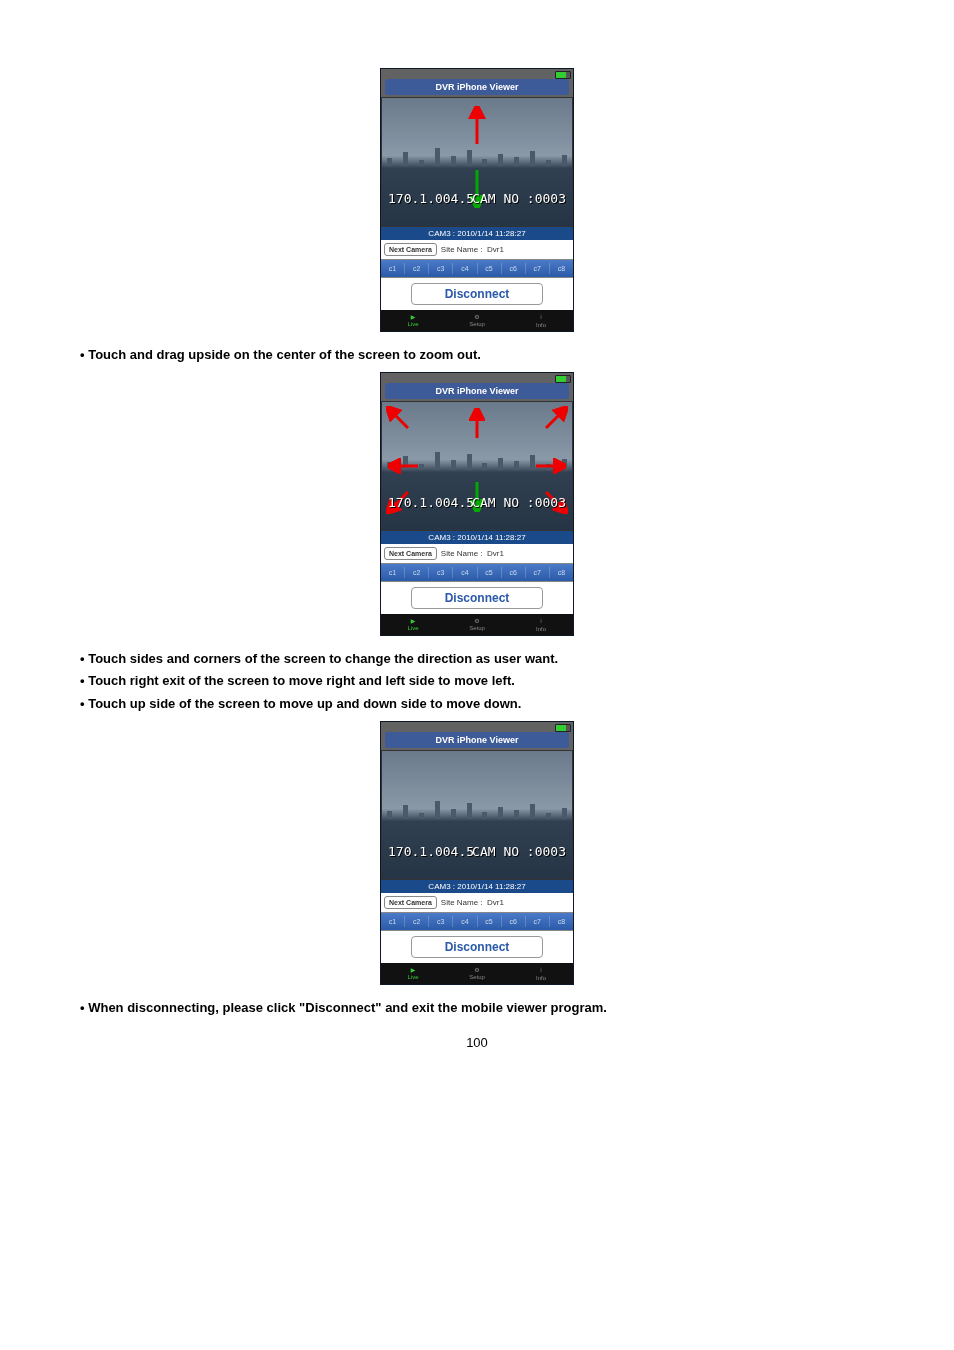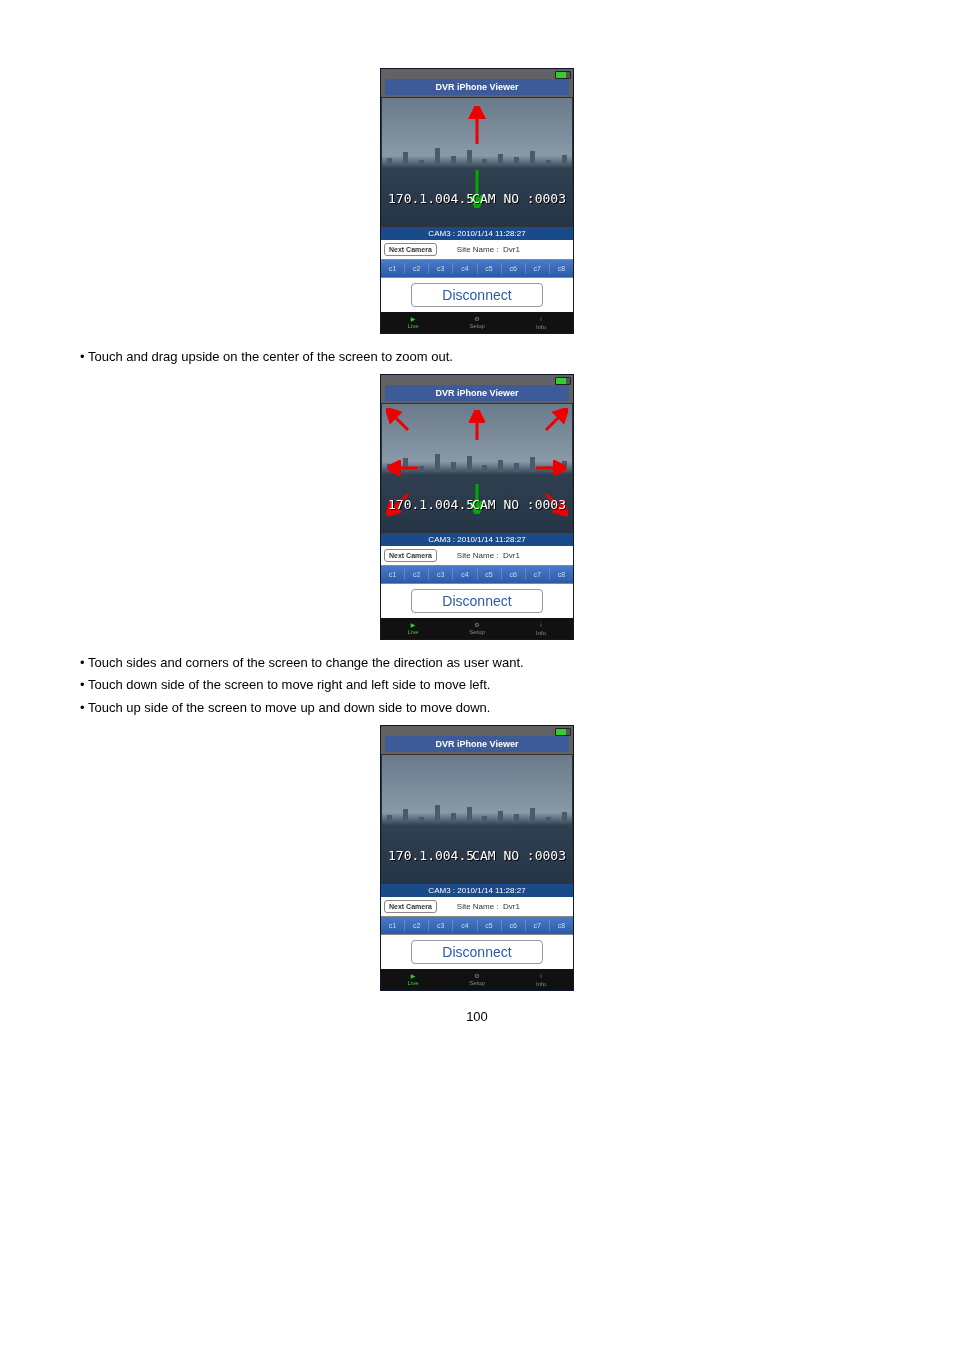--- a/index.html
+++ b/index.html
@@ -10,20 +10,21 @@
     font-size: 13px;
     color: #000;
     width: 954px;
   }
   .page {
     padding: 60px 70px 30px 70px;
   }
   .bullet {
     margin: 4px 0 4px 10px;
     line-height: 1.4;
+    font-weight: bold;
   }
   .bullet::before {
     content: "• ";
   }
   .heading {
     font-size: 16px;
     font-weight: bold;
     margin: 28px 0 12px 0;
   }
   .page-num {
@@ -96,21 +97,21 @@
     color: #fff;
     font-size: 8px;
     text-align: center;
     padding: 2px 0;
   }
   .info-row {
     background: #fff;
     display: flex;
     align-items: center;
     padding: 3px;
-    gap: 20px;
+    gap: 4px;
   }
   .next-cam {
     background: #fff;
     border: 1px solid #888;
     border-radius: 3px;
     font-size: 7px;
     padding: 2px 4px;
     font-weight: bold;
     color: #333;
   }
@@ -138,22 +139,22 @@
     background: #fff;
     padding: 5px;
     display: flex;
     justify-content: center;
   }
   .disconnect-btn {
     width: 70%;
     background: #fff;
     border: 1px solid #999;
     border-radius: 4px;
-    font-size: 14px;
-    font-weight: normal;
+    font-size: 12px;
+    font-weight: bold;
     color: #2a5aa8;
     text-align: center;
     padding: 3px 1px;
   }
   .tab-row {
     display: flex;
     background: #111;
   }
   .tab {
     flex: 1;
@@ -377,21 +378,21 @@
       </div>
       <div class="tab-row">
         <div class="tab active"><span class="tab-icon">▶</span><br><span>Live</span></div>
         <div class="tab"><span class="tab-icon">⚙</span><br><span>Setup</span></div>
         <div class="tab"><span class="tab-icon">ℹ</span><br><span>Info</span></div>
       </div>
     </div>
   </div>
 
   <div class="bullet">Touch sides and corners of the screen to change the direction as user want.</div>
-  <div class="bullet">Touch down side of the screen to move right and left side to move left.</div>
+  <div class="bullet">Touch right exit of the screen to move right and left side to move left.</div>
   <div class="bullet">Touch up side of the screen to move up and down side to move down.</div>
 
 
 
   <div class="viewer-wrap">
     <div class="viewer">
       <div class="battery"></div>
       <div class="title-bar">DVR iPhone Viewer</div>
       <div class="video-area">
         <div class="cityline">
@@ -430,15 +431,16 @@
         <div class="disconnect-btn">Disconnect</div>
       </div>
       <div class="tab-row">
         <div class="tab active"><span class="tab-icon">▶</span><br><span>Live</span></div>
         <div class="tab"><span class="tab-icon">⚙</span><br><span>Setup</span></div>
         <div class="tab"><span class="tab-icon">ℹ</span><br><span>Info</span></div>
       </div>
     </div>
   </div>
 
+  <div class="bullet">When disconnecting, please click "Disconnect" and exit the mobile viewer program.</div>
 
   <div class="page-num">100</div>
 </div>
 
 </body></html>

